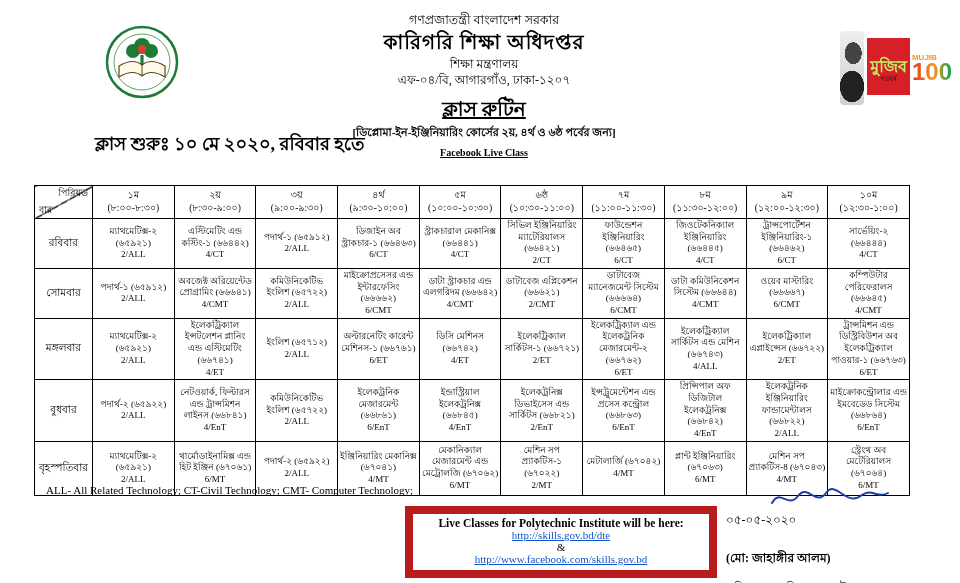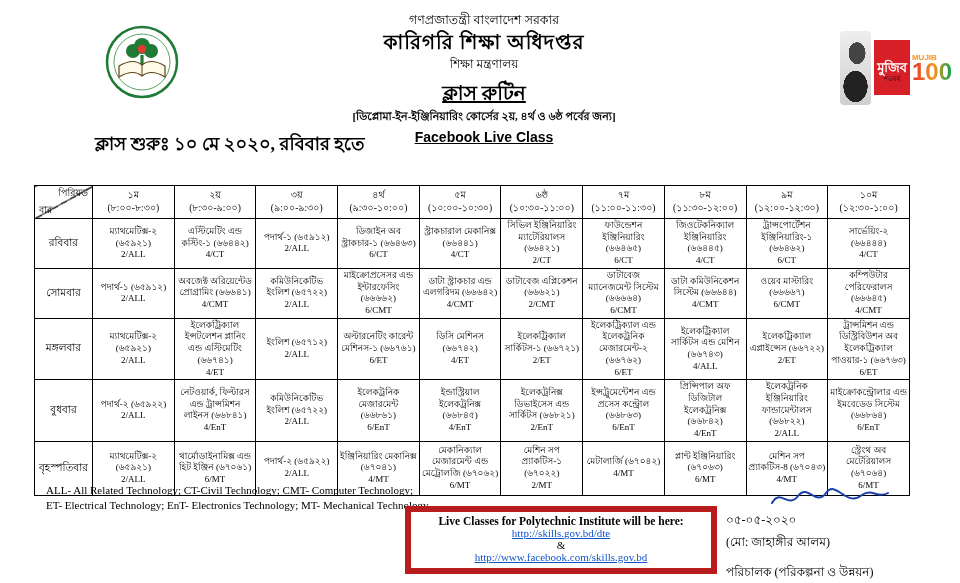--- a/index.html
+++ b/index.html
@@ -7,33 +7,33 @@
   body { font-family:"Liberation Serif","DejaVu Serif",serif; color:#000; }
   .page { position:relative; width:960px; height:583px; background:#fff; overflow:hidden; }
 
   
   .header-center { position:absolute; left:8px; right:0; top:12px; text-align:center; line-height:1.35; }
   .gov-line   { font-size:12.5px; }
   .org-line   { font-size:20px; font-weight:bold; letter-spacing:1px; }
   .div-line, .min-line, .addr-line { font-size:12px; }
   .routine-title { display:inline-block; margin-top:8px; font-size:20px; font-weight:bold; text-decoration:underline; }
   .subtitle { font-size:11px; font-weight:bold; margin-top:2px; }
-  .fb-title { display:inline-block; margin-top:4px; font-size:14px; font-weight:bold; text-decoration:underline; font-family:Liberation Sans, sans-serif; }
+  .fb-title { display:inline-block; margin-top:4px; font-size:10px; font-weight:bold; text-decoration:underline; font-family:Liberation Serif, serif; }
   .class-start { position:absolute; left:95px; top:130px; font-size:18px; font-weight:bold; }
 
   
   .seal { position:absolute; left:105px; top:25px; width:74px; height:74px; }
   .mujib { position:absolute; right:8px; top:26px; width:112px; height:84px; display:flex; align-items:center; }
   .mujib-portrait { width:42px; height:74px; background:
       radial-gradient(ellipse 14px 18px at 55% 30%, #444 60%, transparent 61%),
       radial-gradient(ellipse 20px 26px at 50% 75%, #222 60%, transparent 61%),
       linear-gradient(180deg,#eee 0%,#cfcfcf 100%); border-radius:4px; }
   .mujib-texts { margin-left:3px; line-height:1; }
   .mujib-row { display:flex; align-items:flex-end; }
-  .mujib-bn { background:#d61f26; color:#ffffff; font-weight:bold; font-size:13px; padding:20px 3px; }
+  .mujib-bn { background:#d61f26; color:#bef264; font-weight:bold; font-size:16px; padding:20px 3px; }
   .mujib-en-col { margin-left:2px; }
   .mujib-en { color:#f7941d; font-size:8px; font-weight:bold; font-family:"Liberation Sans",sans-serif; }
   .mujib-100 { color:#f7941d; font-size:24px; font-weight:bold; line-height:.85; font-family:"Liberation Sans",sans-serif;
       background:linear-gradient(90deg,#e4322b,#f7941d 55%,#00a651); -webkit-background-clip:text; background-clip:text; -webkit-text-fill-color:transparent; }
   .mujib-sub { font-size:6.5px; color:#111; margin-top:1px; text-align:center; }
 
   
   .table-wrap { position:absolute; left:34px; top:185px; width:876px; }
   table { border-collapse:collapse; width:100%; table-layout:fixed; }
   th,td { border:1px solid #000; text-align:center; vertical-align:middle; padding:1px 2px; font-weight:normal; }
@@ -46,28 +46,28 @@
   td { font-size:9px; line-height:1.3; }
   .subj { display:block; }
   .grp  { display:block; font-family:"Liberation Serif",serif; }
   .corner { position:relative; padding:0;
      background:linear-gradient(to bottom right, transparent calc(50% - 0.6px), #000 calc(50% - 0.6px), #000 calc(50% + 0.6px), transparent calc(50% + 0.6px)); }
   .corner-top { position:absolute; top:1px; right:4px; font-size:9.5px; }
   .corner-bottom { position:absolute; bottom:1px; left:4px; font-size:9.5px; }
 
   
   .legend { position:absolute; left:46px; top:483px; font-size:11px; line-height:1.35; }
-  .live-box { position:absolute; left:405px; top:506px; width:312px; border:6px solid #b91c1c; text-align:center; padding:3px 4px 5px; }
+  .live-box { position:absolute; left:405px; top:506px; width:312px; border:8px solid #b91c1c; text-align:center; padding:3px 4px 5px; }
   .live-head { font-size:11.5px; font-weight:bold; font-family:"Liberation Serif",serif; }
   .live-link { display:block; font-size:11px; color:#1155CC; text-decoration:underline; }
   .live-amp { font-size:11px; }
   .signature { position:absolute; right:24px; top:484px; width:210px; text-align:left; }
   .sig-script { display:block; margin:0 auto; }
   .sig-date { font-size:12px; margin-top:1px; }
-  .sig-name { font-size:12px; margin-top:2px; }
+  .sig-name { font-size:12px; margin-top:18px;font-weight:bold; }
   .sig-title { font-size:12px; margin-top:10px; }
 </style>
 </head>
 <body>
 
 <div class="page">
 
   <div class="seal">
     <svg viewBox="0 0 74 74" width="74" height="74">
       <circle cx="37" cy="37" r="35" fill="#fff" stroke="#1e7a34" stroke-width="2.5"></circle>
@@ -95,20 +95,21 @@
           <div class="mujib-100">100</div>
         </div>
       </div>
     </div>
   </div>
 
   <div class="header-center">
     <div class="gov-line">গণপ্রজাতন্ত্রী বাংলাদেশ সরকার</div>
     <div class="org-line">কারিগরি শিক্ষা অধিদপ্তর</div>
     <div class="min-line">শিক্ষা মন্ত্রণালয়</div>
+    <div class="addr-line">এফ-০৪/বি, আগারগাঁও, ঢাকা-১২০৭</div>
     <div><span class="routine-title">ক্লাস রুটিন</span></div>
     <div class="subtitle">[ডিপ্লোমা-ইন-ইঞ্জিনিয়ারিং কোর্সের ২য়, ৪র্থ ও ৬ষ্ঠ পর্বের জন্য]</div>
     <div><span class="fb-title">Facebook Live Class</span></div>
   </div>
 
   <div class="class-start">ক্লাস শুরুঃ ১০ মে ২০২০, রবিবার হতে</div>
 
   <div class="table-wrap">
     <table>
       <colgroup>
@@ -378,21 +379,20 @@
               <span class="subj">স্ট্রেংথ অব মেটেরিয়ালস (৬৭০৬৪)</span>
               <span class="grp">6/MT</span>
             </td>
           </tr>
         </tbody>
     </table>
   </div>
 
   <div class="legend">
     <div>ALL- All Related Technology; CT-Civil Technology; CMT- Computer Technology;</div>
-    <div>ET- Electrical Technology; EnT- Electronics Technology; MT- Mechanical Technology</div>
   </div>
 
   <div class="live-box">
     <div class="live-head">Live Classes for Polytechnic Institute will be here:</div>
     <a href="#" class="live-link">http://skills.gov.bd/dte</a>
     <div class="live-amp">&amp;</div>
     <a href="#" class="live-link">http://www.facebook.com/skills.gov.bd</a>
   </div>
 
   <div class="signature">

